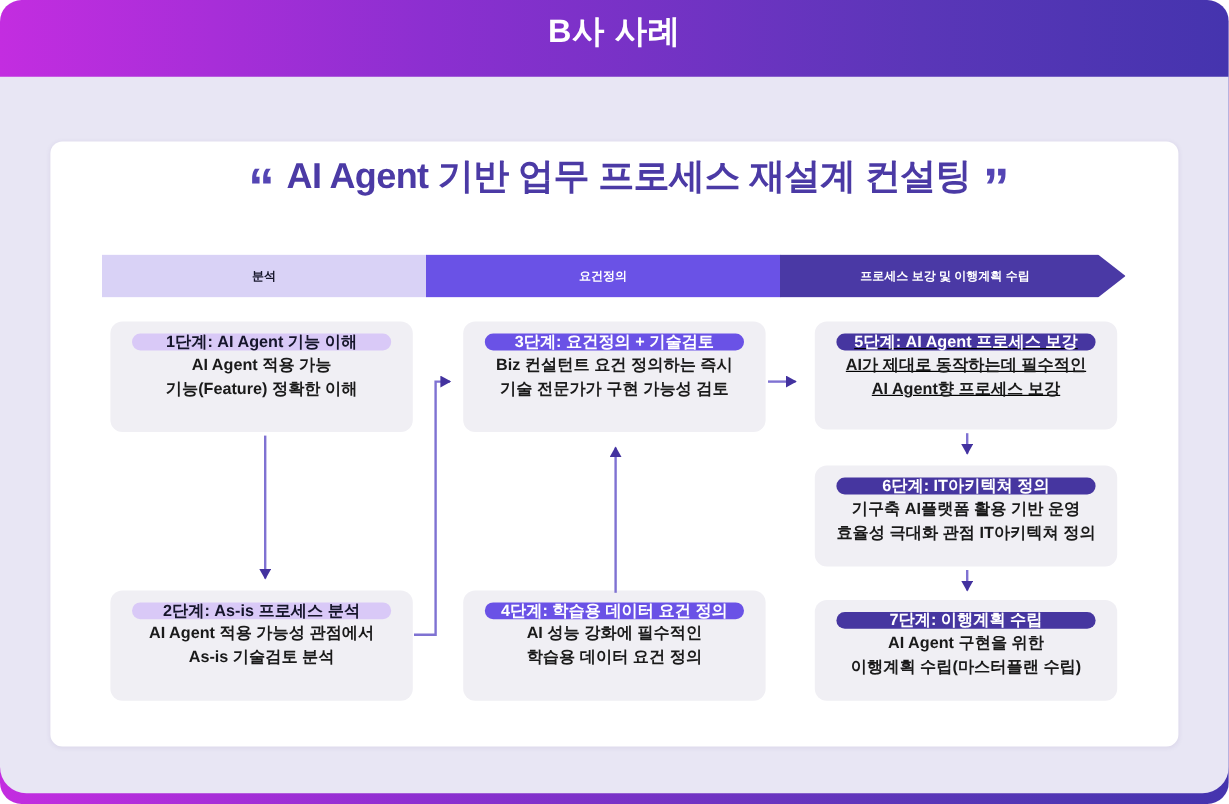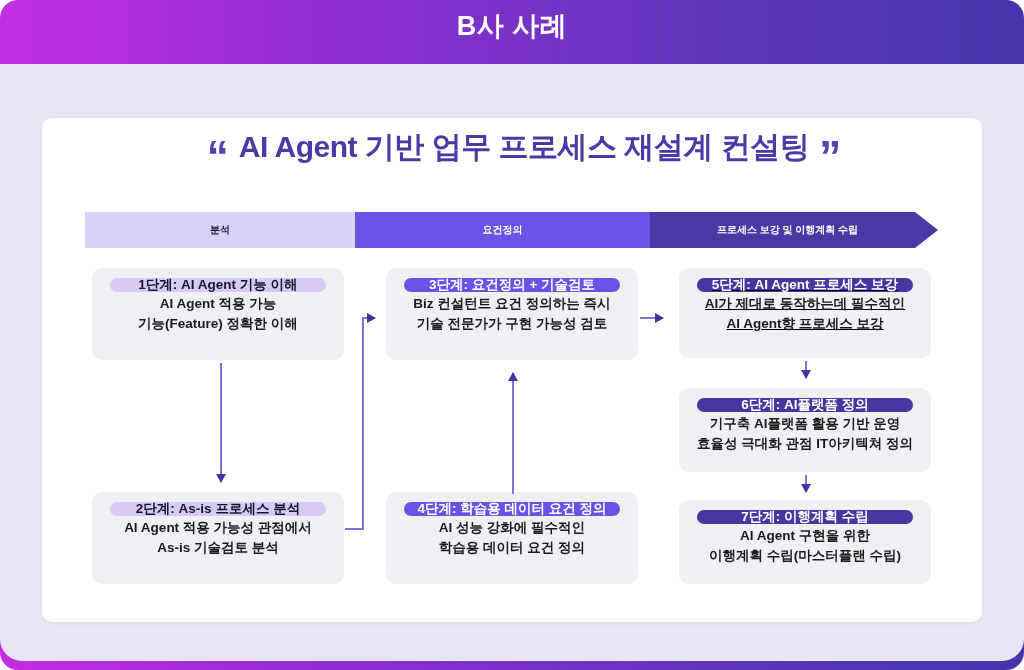--- a/index.html
+++ b/index.html
@@ -96,21 +96,21 @@
 
   <div class="step s5">
     <div class="pill pill-dark">5단계: AI Agent 프로세스 보강</div>
     <div class="body">
       <div>AI가 제대로 동작하는데 필수적인</div>
       <div>AI Agent향 프로세스 보강</div>
     </div>
   </div>
 
   <div class="step s6">
-    <div class="pill pill-dark">6단계: AI플랫폼 정의</div>
+    <div class="pill pill-dark">6단계: IT아키텍쳐 정의</div>
     <div class="body">
       <div>기구축 AI플랫폼 활용 기반 운영</div>
       <div>효율성 극대화 관점 IT아키텍쳐 정의</div>
     </div>
   </div>
 
   <div class="step s7">
     <div class="pill pill-dark">7단계: 이행계획 수립</div>
     <div class="body">
       <div>AI Agent 구현을 위한</div>

